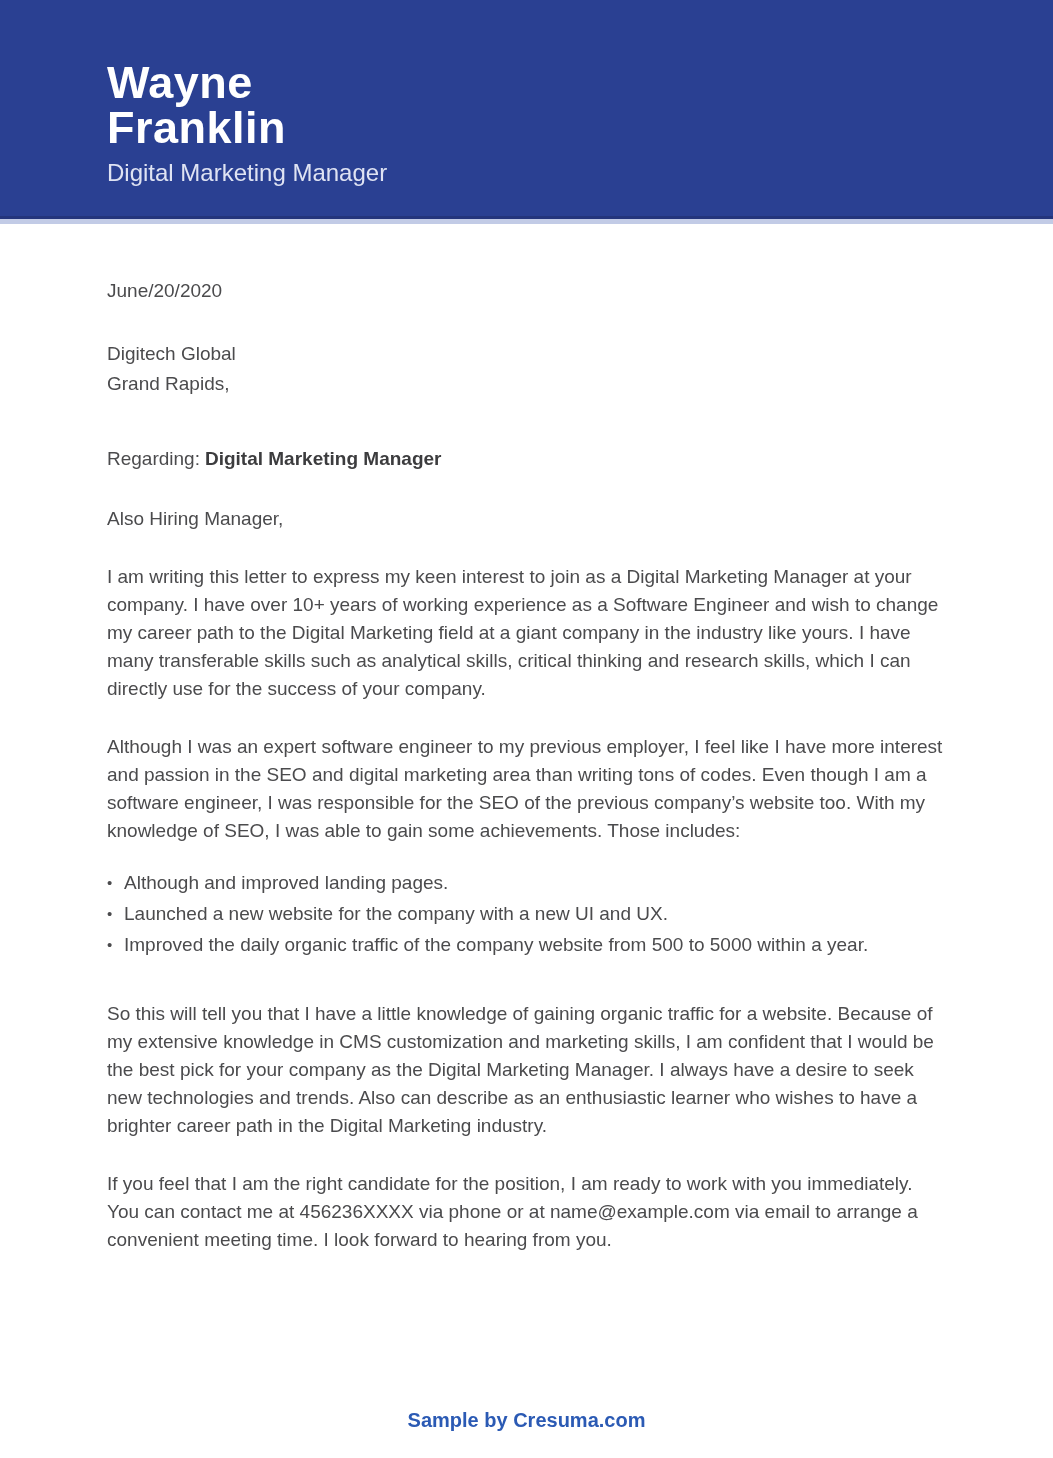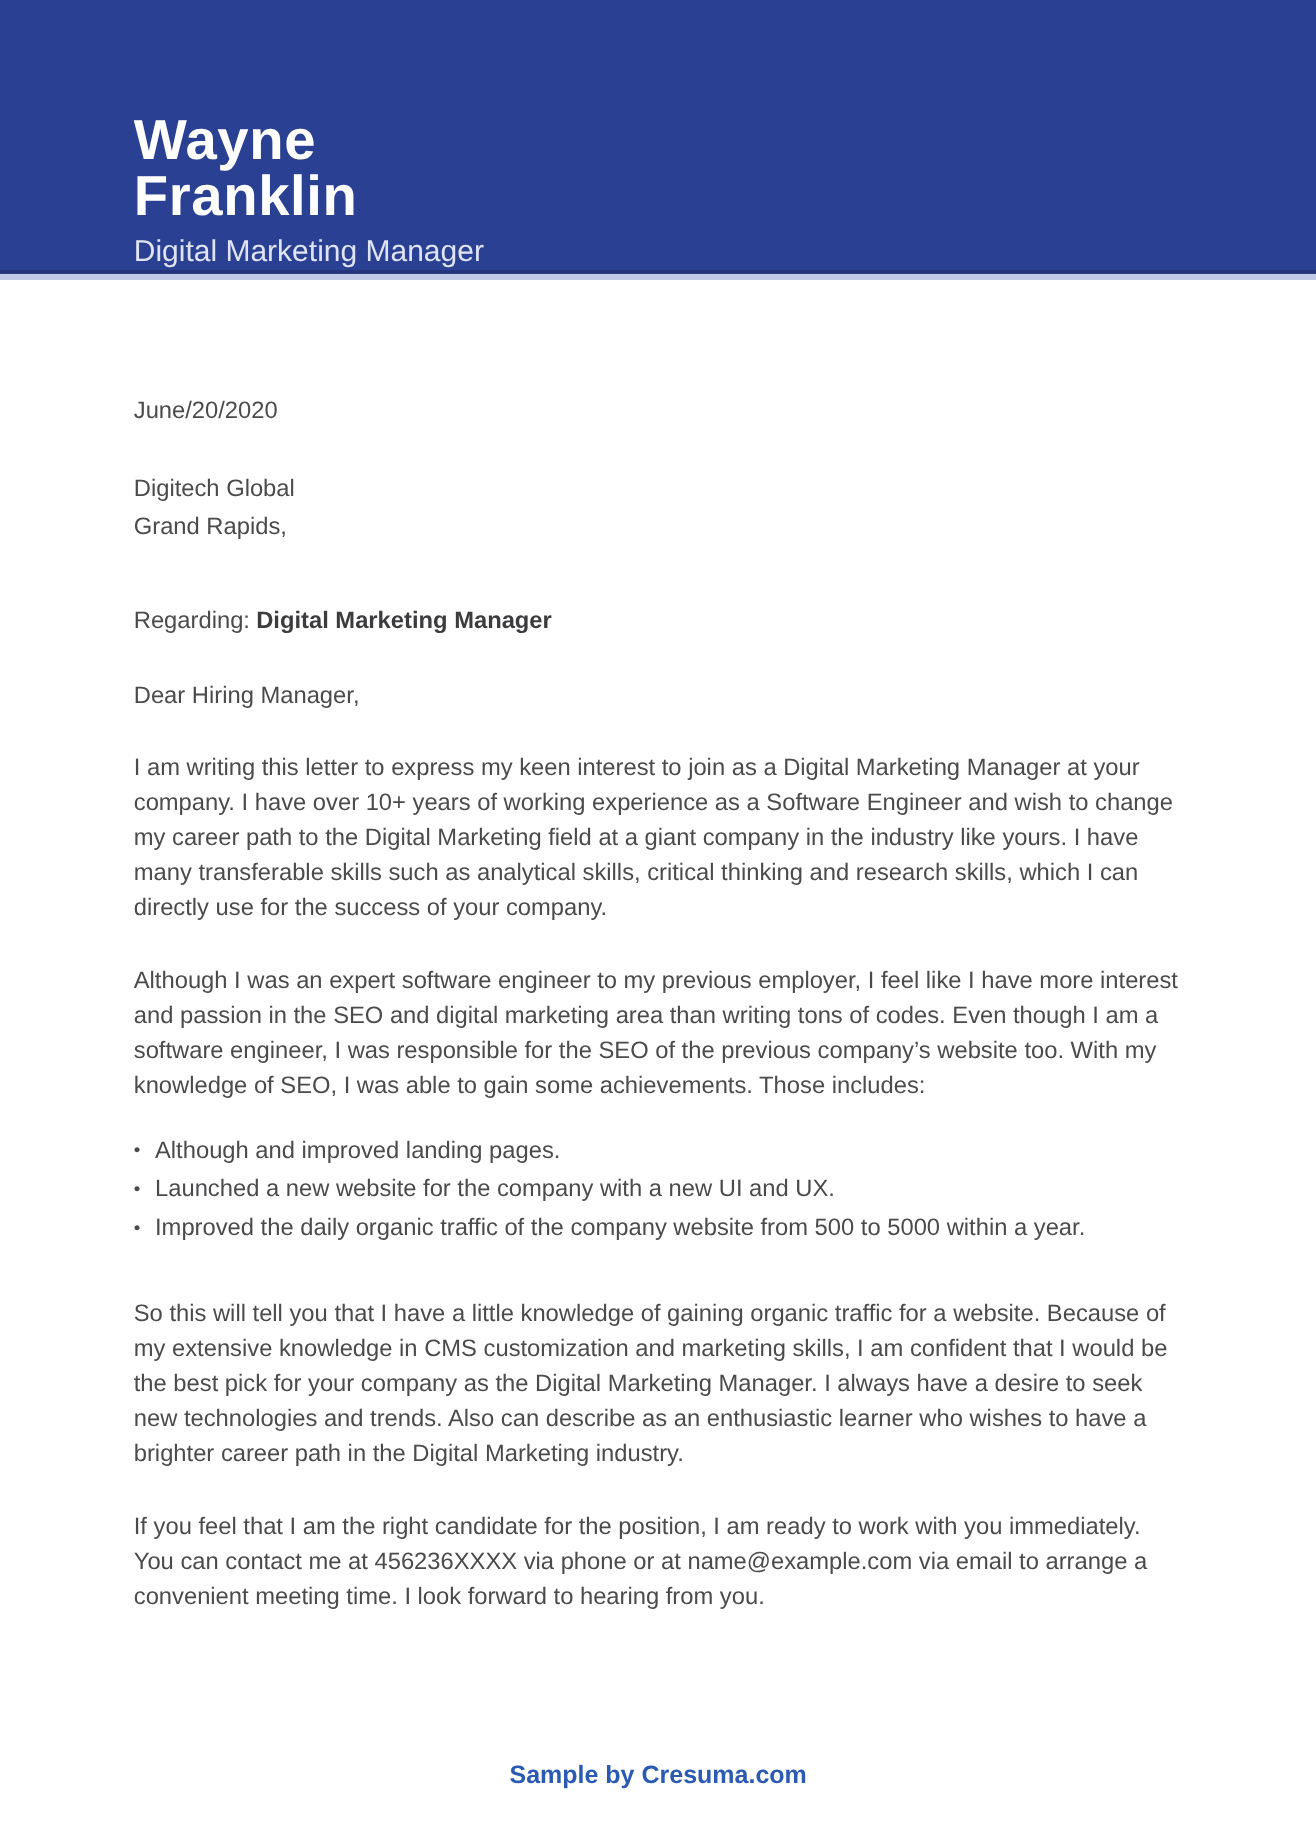--- a/index.html
+++ b/index.html
@@ -12,27 +12,27 @@
     height: 1458px;
     margin: 0 auto;
     background: #ffffff;
     overflow: hidden;
   }
 
   
   .header {
     display: flex;
     justify-content: space-between;
-    align-items: flex-end;
+    align-items: flex-start;
     width: 100%;
     height: 219px;
     background: var(--header-bg, #2a4092);
     border-bottom: 3px solid var(--header-border, #24357c);
     box-shadow: 0 5px 0 var(--header-border-light, #c2cbe6);
-    padding: 60px 107px 0 107px;
+    padding: 60px 107px 12px 107px;
   }
   .name-block { color: var(--name-text, #ffffff); }
   .name-line {
     font-size: 45px;
     font-weight: 700;
     line-height: 45px;
     letter-spacing: 0.5px;
     color: var(--name-text, #ffffff);
   }
   .job-title {
@@ -49,21 +49,21 @@
     padding-top: 3px;
   }
 
   
   .letter-body {
     padding: 58px 107px 0 107px;
     color: var(--body-text, #4b4b4d);
     font-size: 19px;
     line-height: 28px;
   }
-  .date { margin-bottom: 34px; margin-top: 38px; }
+  .date { margin-bottom: 34px; }
   .recipient { line-height: 30px; margin-bottom: 46px; }
   .regarding { margin-bottom: 32px; }
   .regarding strong {
     margin-left: 5px;
     font-weight: 700;
     color: var(--bold-text, #3c3c3e);
   }
   .salutation { margin-bottom: 30px; }
   .para { margin-bottom: 30px; }
   .para-tight { margin-bottom: 22px; }
@@ -121,21 +121,21 @@
 
     <p class="date">June/20/2020</p>
 
     <div class="recipient">
       <div>Digitech Global</div>
       <div>Grand Rapids,</div>
     </div>
 
     <p class="regarding"><span>Regarding:</span><strong>Digital Marketing Manager</strong></p>
 
-    <p class="salutation">Dear Hiring Manager,</p>
+    <p class="salutation">Also Hiring Manager,</p>
 
     <p class="para">I am writing this letter to express my keen interest to join as a Digital Marketing Manager at your company. I have over 10+ years of working experience as a Software Engineer and wish to change my career path to the Digital Marketing field at a giant company in the industry like yours. I have many transferable skills such as analytical skills, critical thinking and research skills, which I can directly use for the success of your company.</p>
 
     <p class="para para-tight">Although I was an expert software engineer to my previous employer, I feel like I have more interest and passion in the SEO and digital marketing area than writing tons of codes. Even though I am a software engineer, I was responsible for the SEO of the previous company’s website too. With my knowledge of SEO, I was able to gain some achievements. Those includes:</p>
 
     <ul class="bullets">
       <li>Although and improved landing pages.</li>
       <li>Launched a new website for the company with a new UI and UX.</li>
       <li>Improved the daily organic traffic of the company website from 500 to 5000 within a year.</li>
     </ul>

